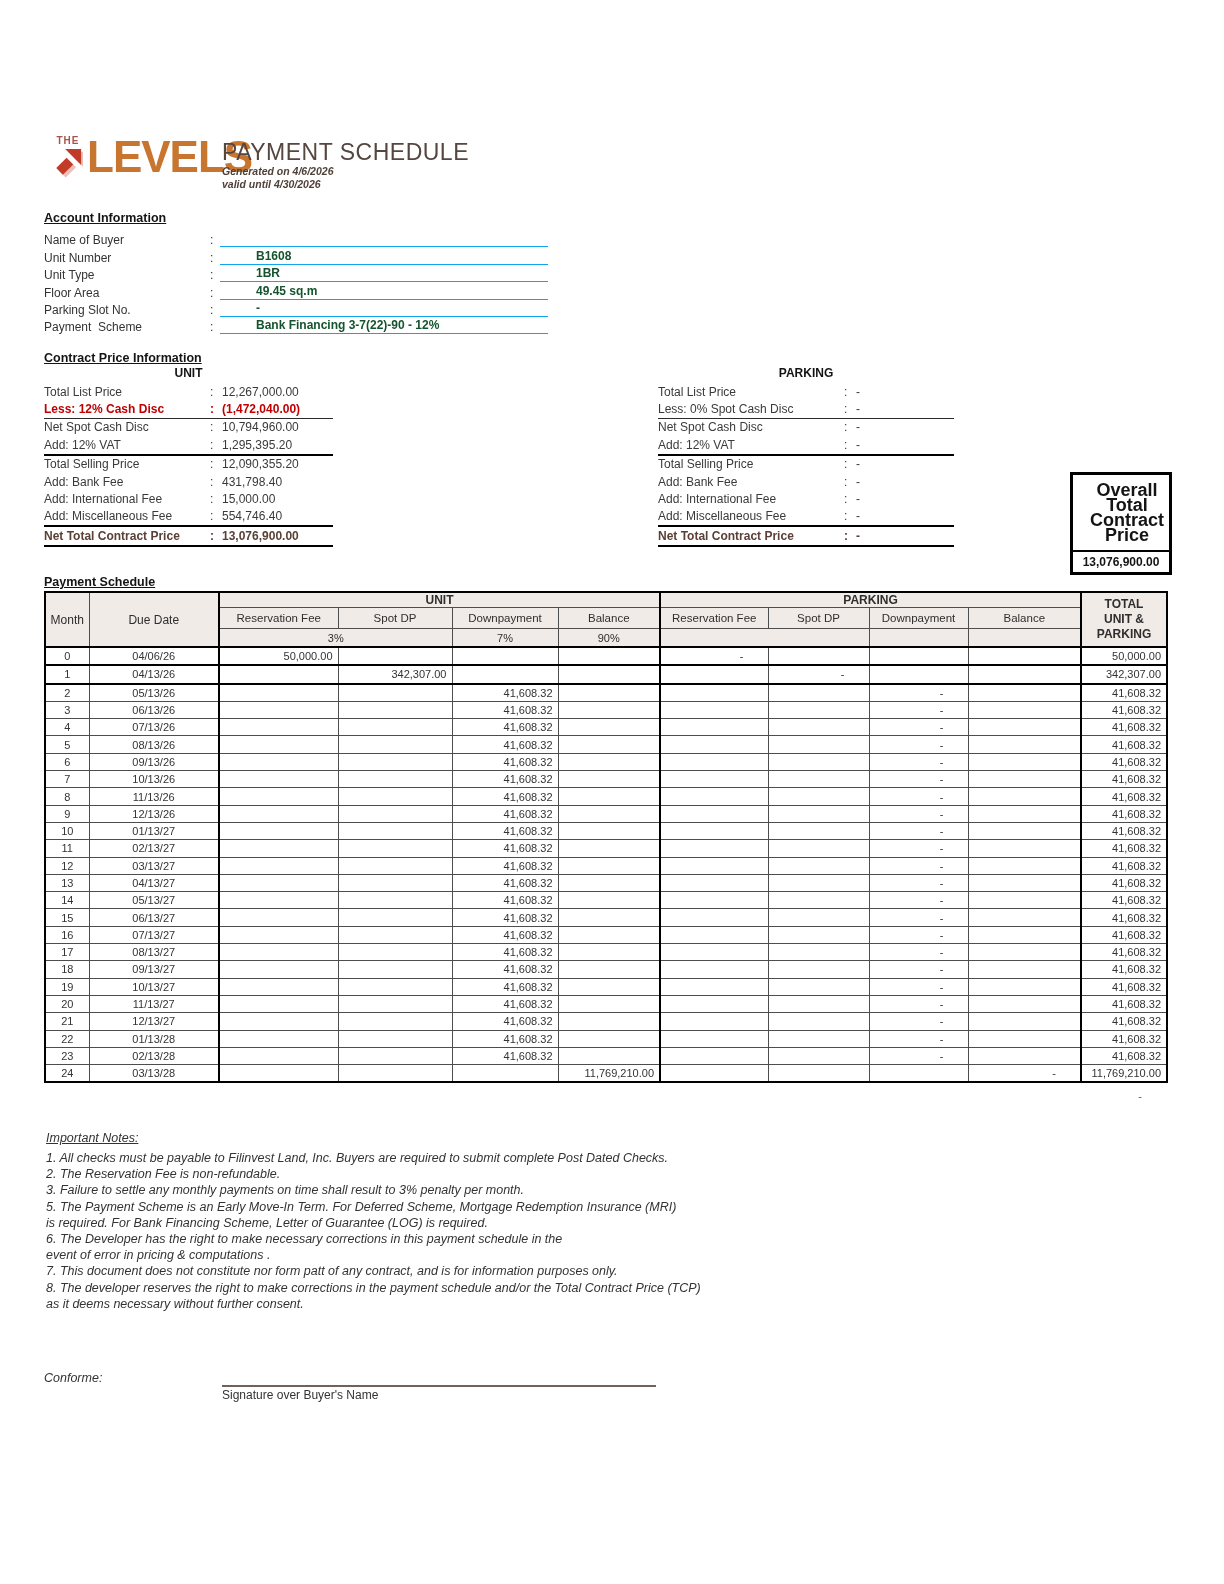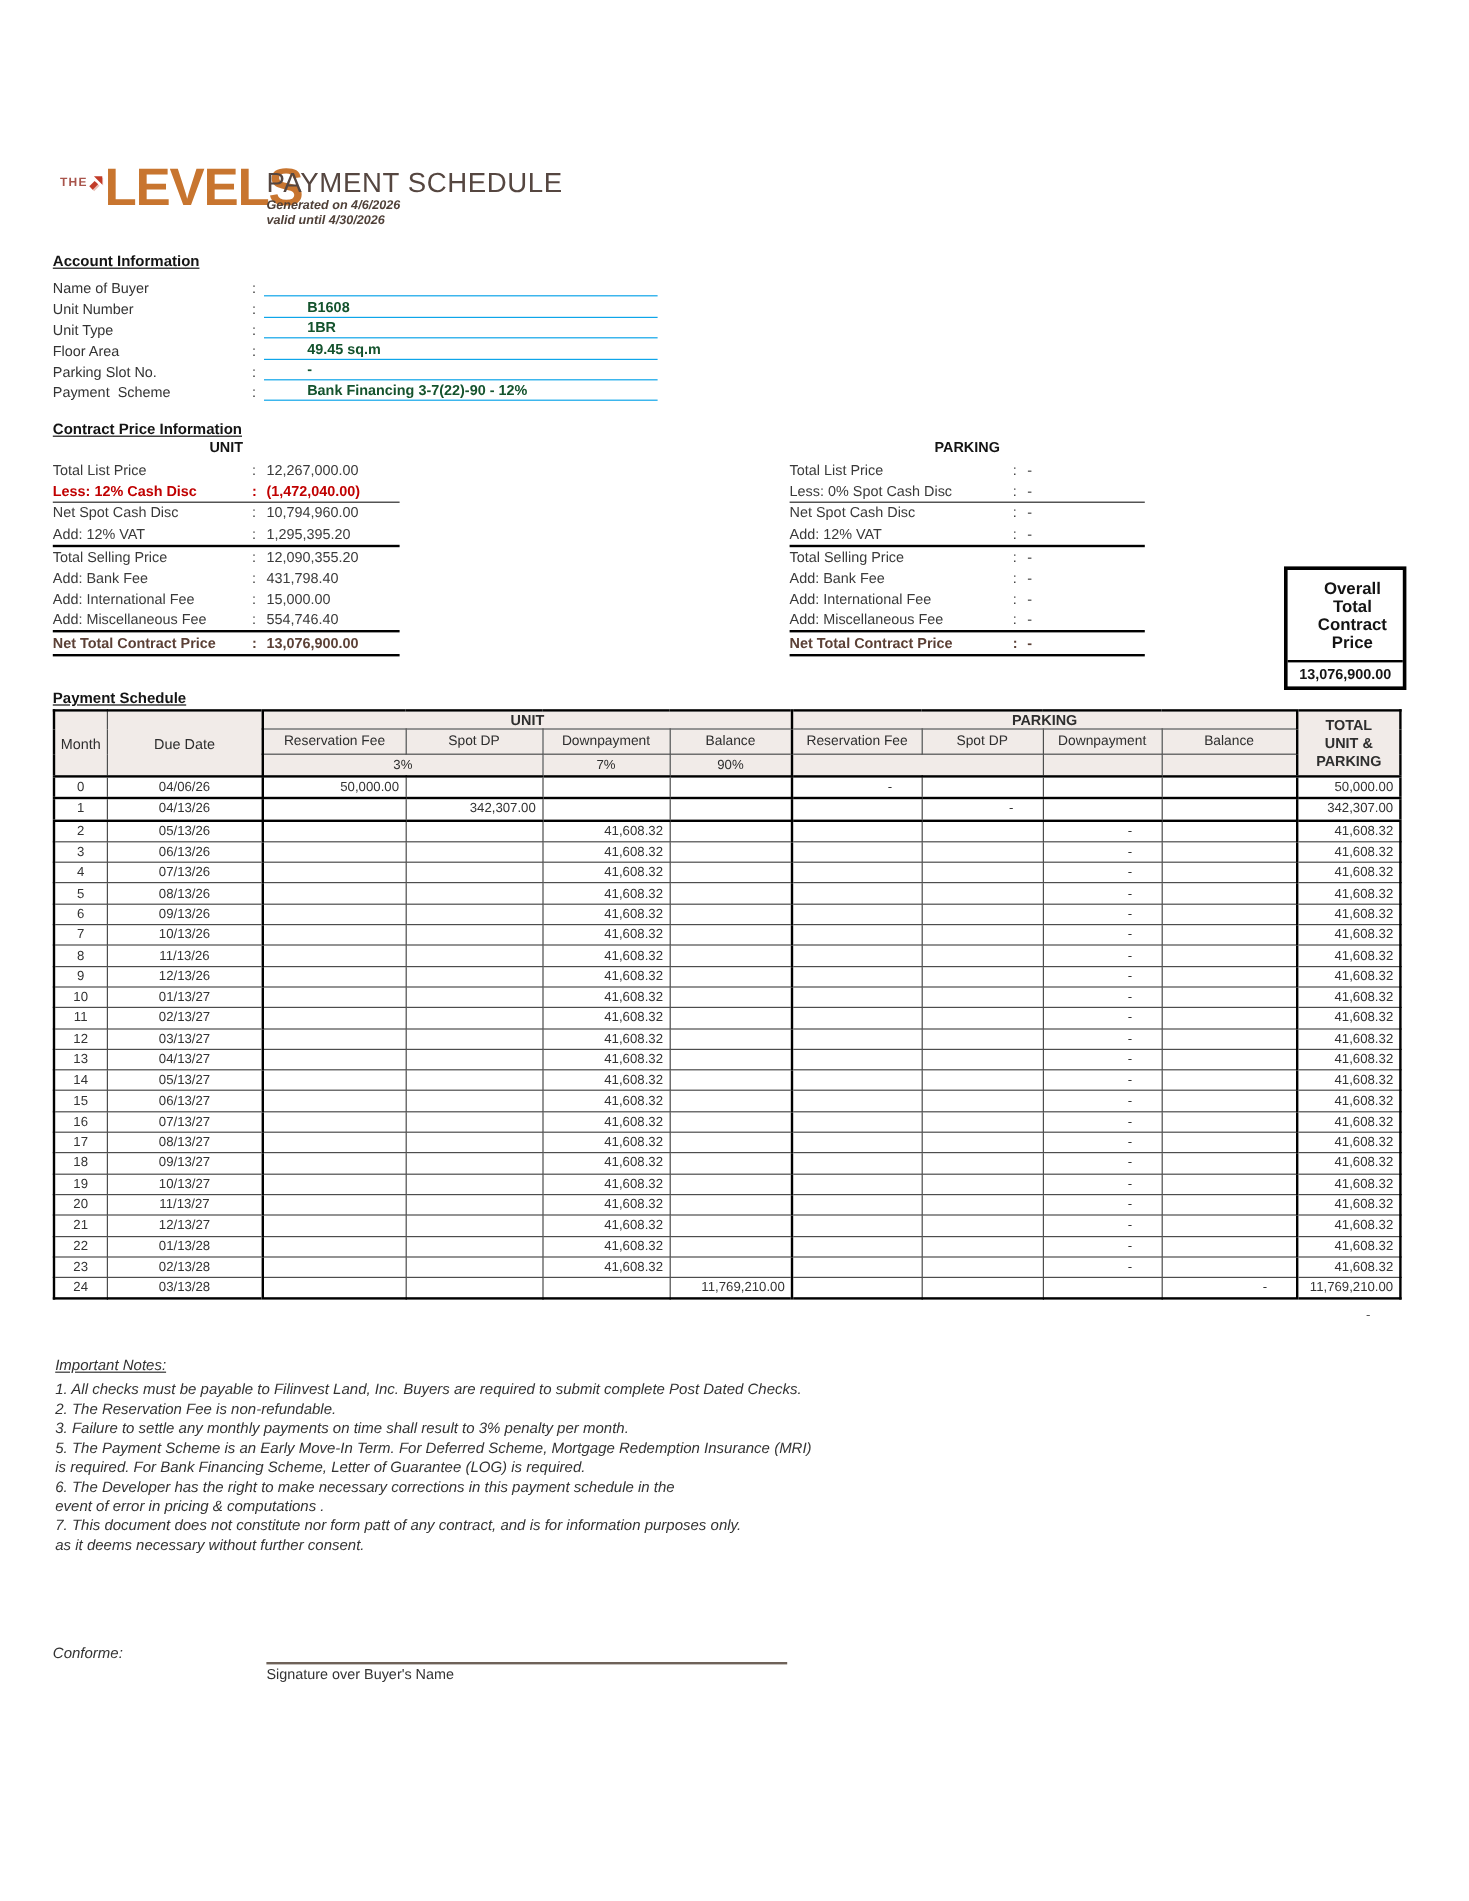--- a/index.html
+++ b/index.html
@@ -1,21 +1,21 @@
 <!DOCTYPE html>
 <html style="--logo-red: #c23b28; --logo-the-red: #a8544b; --logo-orange: #c8752f; --title-brown: #554640; --discount-red: #c00000; --total-brown: #5b4036; --table-header-bg: #f1ebe8;"><head>
 <meta charset="utf-8">
 <style>
   html,body{margin:0;padding:0;background:#ffffff;}
   .page{position:relative;width:1224px;height:1584px;background:#fff;
         font-family:"Liberation Sans",sans-serif;color:#3a3a3a;overflow:hidden;}
 
   
   .logo{position:absolute;left:50px;top:136px;display:flex;align-items:flex-start;}
-  .logo-left{display:flex;flex-direction:row;align-items:center;width:36px;}
+  .logo-left{display:flex;flex-direction:column;align-items:center;width:36px;}
   .logo-the{font-size:10px;font-weight:bold;letter-spacing:1px;color:var(--logo-the-red,#a8544b);line-height:10px;}
   .logo-arrow{margin-top:1px;}
   .logo-name{font-size:44px;font-weight:bold;color:var(--logo-orange,#c8752f);line-height:42px;letter-spacing:-1px;margin-left:1px;}
   .title-block{position:absolute;left:222px;top:139px;}
   .doc-title{margin:0;font-size:23px;font-weight:normal;letter-spacing:0.5px;color:var(--title-brown,#554640);line-height:26px;}
   .doc-sub{font-style:italic;font-size:10.5px;font-weight:bold;color:#4f4038;line-height:12.5px;}
 
   
   .section-heading{font-size:12.5px;font-weight:bold;color:#141414;text-decoration:underline;margin:0 0 5px 0;}
 
@@ -37,21 +37,21 @@
   .cp-unit .cp-label{width:166px;}
   .cp-parking .cp-label{width:186px;}
   .cp-colon{width:12px;}
   .cp-value{flex:1;text-align:left;padding-right:4px;}
   .cp-row.red{color:var(--discount-red,#c00000);font-weight:bold;}
   .cp-row.total{color:var(--total-brown,#5b4036);font-weight:bold;}
   .rule1{border-bottom:1px solid #2a2a2a;}
   .rule2{border-bottom:2px solid #000;}
 
   .overall-box{position:absolute;left:1070px;top:472px;width:96px;border:3px solid #000;text-align:center;background:#fff;}
-  .ob-label{font-weight:bold;font-size:14px;color:#141414;line-height:15px;padding:8px 2px 7px 14px;border-bottom:2px solid #000;}
+  .ob-label{font-weight:bold;font-size:18px;color:#141414;line-height:15px;padding:8px 2px 7px 14px;border-bottom:2px solid #000;}
   .ob-value{font-weight:bold;font-size:12px;color:#141414;line-height:14px;padding:3px 2px;}
 
   
   .sched-heading{position:absolute;left:44px;top:575px;}
   table.sched{position:absolute;left:44px;top:591px;width:1122px;border-collapse:collapse;table-layout:fixed;border:2px solid #000;}
   table.sched th,table.sched td{border:1px solid #4d4d4d;padding:0;overflow:hidden;vertical-align:middle;}
   .hcell{background:var(--table-header-bg,#f1ebe8);color:#2e2e2e;text-align:center;font-weight:normal;}
   tr.h1 th{height:14px;font-size:12px;}
   tr.h2 th{height:20px;font-size:11.5px;}
   tr.h3 th{height:17px;font-size:11px;border-bottom:2px solid #000;}
@@ -684,20 +684,21 @@
       <div class="note-line">5. The Payment Scheme is an Early Move-In Term. For Deferred Scheme, Mortgage Redemption Insurance (MRI)</div>
 
       <div class="note-line">is required. For Bank Financing Scheme, Letter of Guarantee (LOG) is required.</div>
 
       <div class="note-line">6. The Developer has the right to make necessary corrections in this payment schedule in the</div>
 
       <div class="note-line">event of error in pricing &amp; computations .</div>
 
       <div class="note-line">7. This document does not constitute nor form patt of any contract, and is for information purposes only.</div>
 
+      <div class="note-line">8. The developer reserves the right to make corrections in the payment schedule and/or the Total Contract Price (TCP)</div>
 
       <div class="note-line">as it deems necessary without further consent.</div>
 
   </div>
 
   <div class="conforme-label">Conforme:</div>
   <div class="sig-block">
     <div class="sig-line"></div>
     <div class="sig-caption">Signature over Buyer's Name</div>
   </div>

